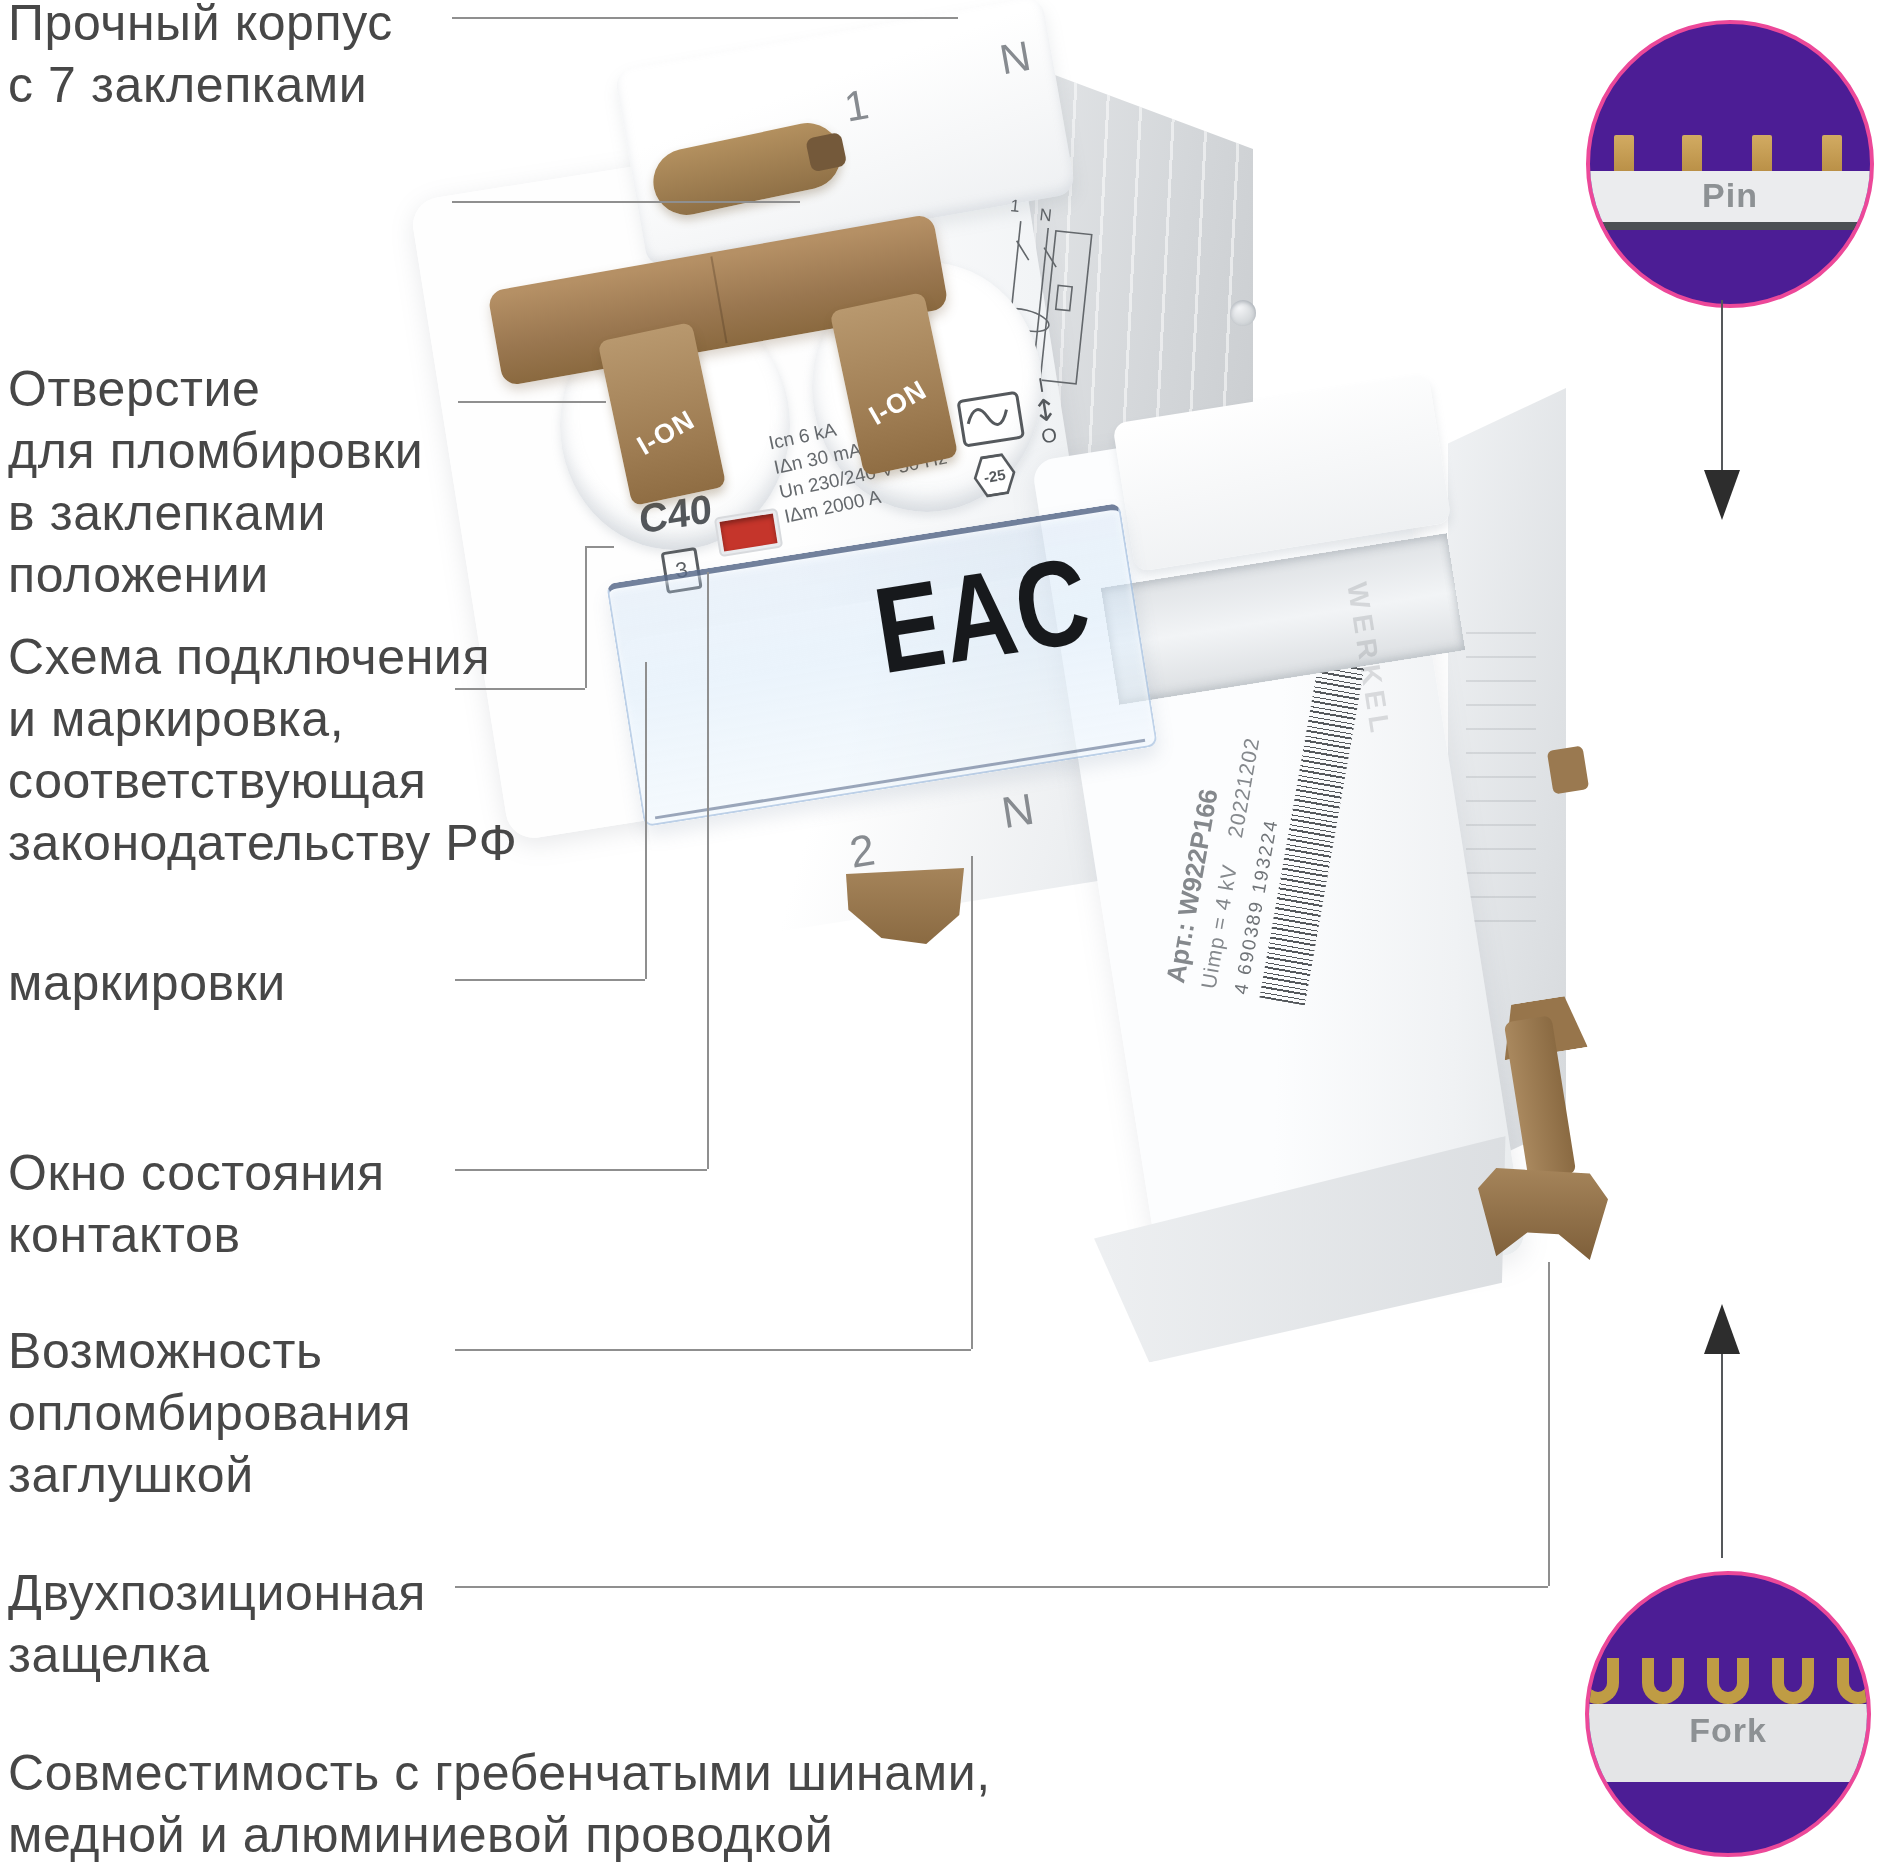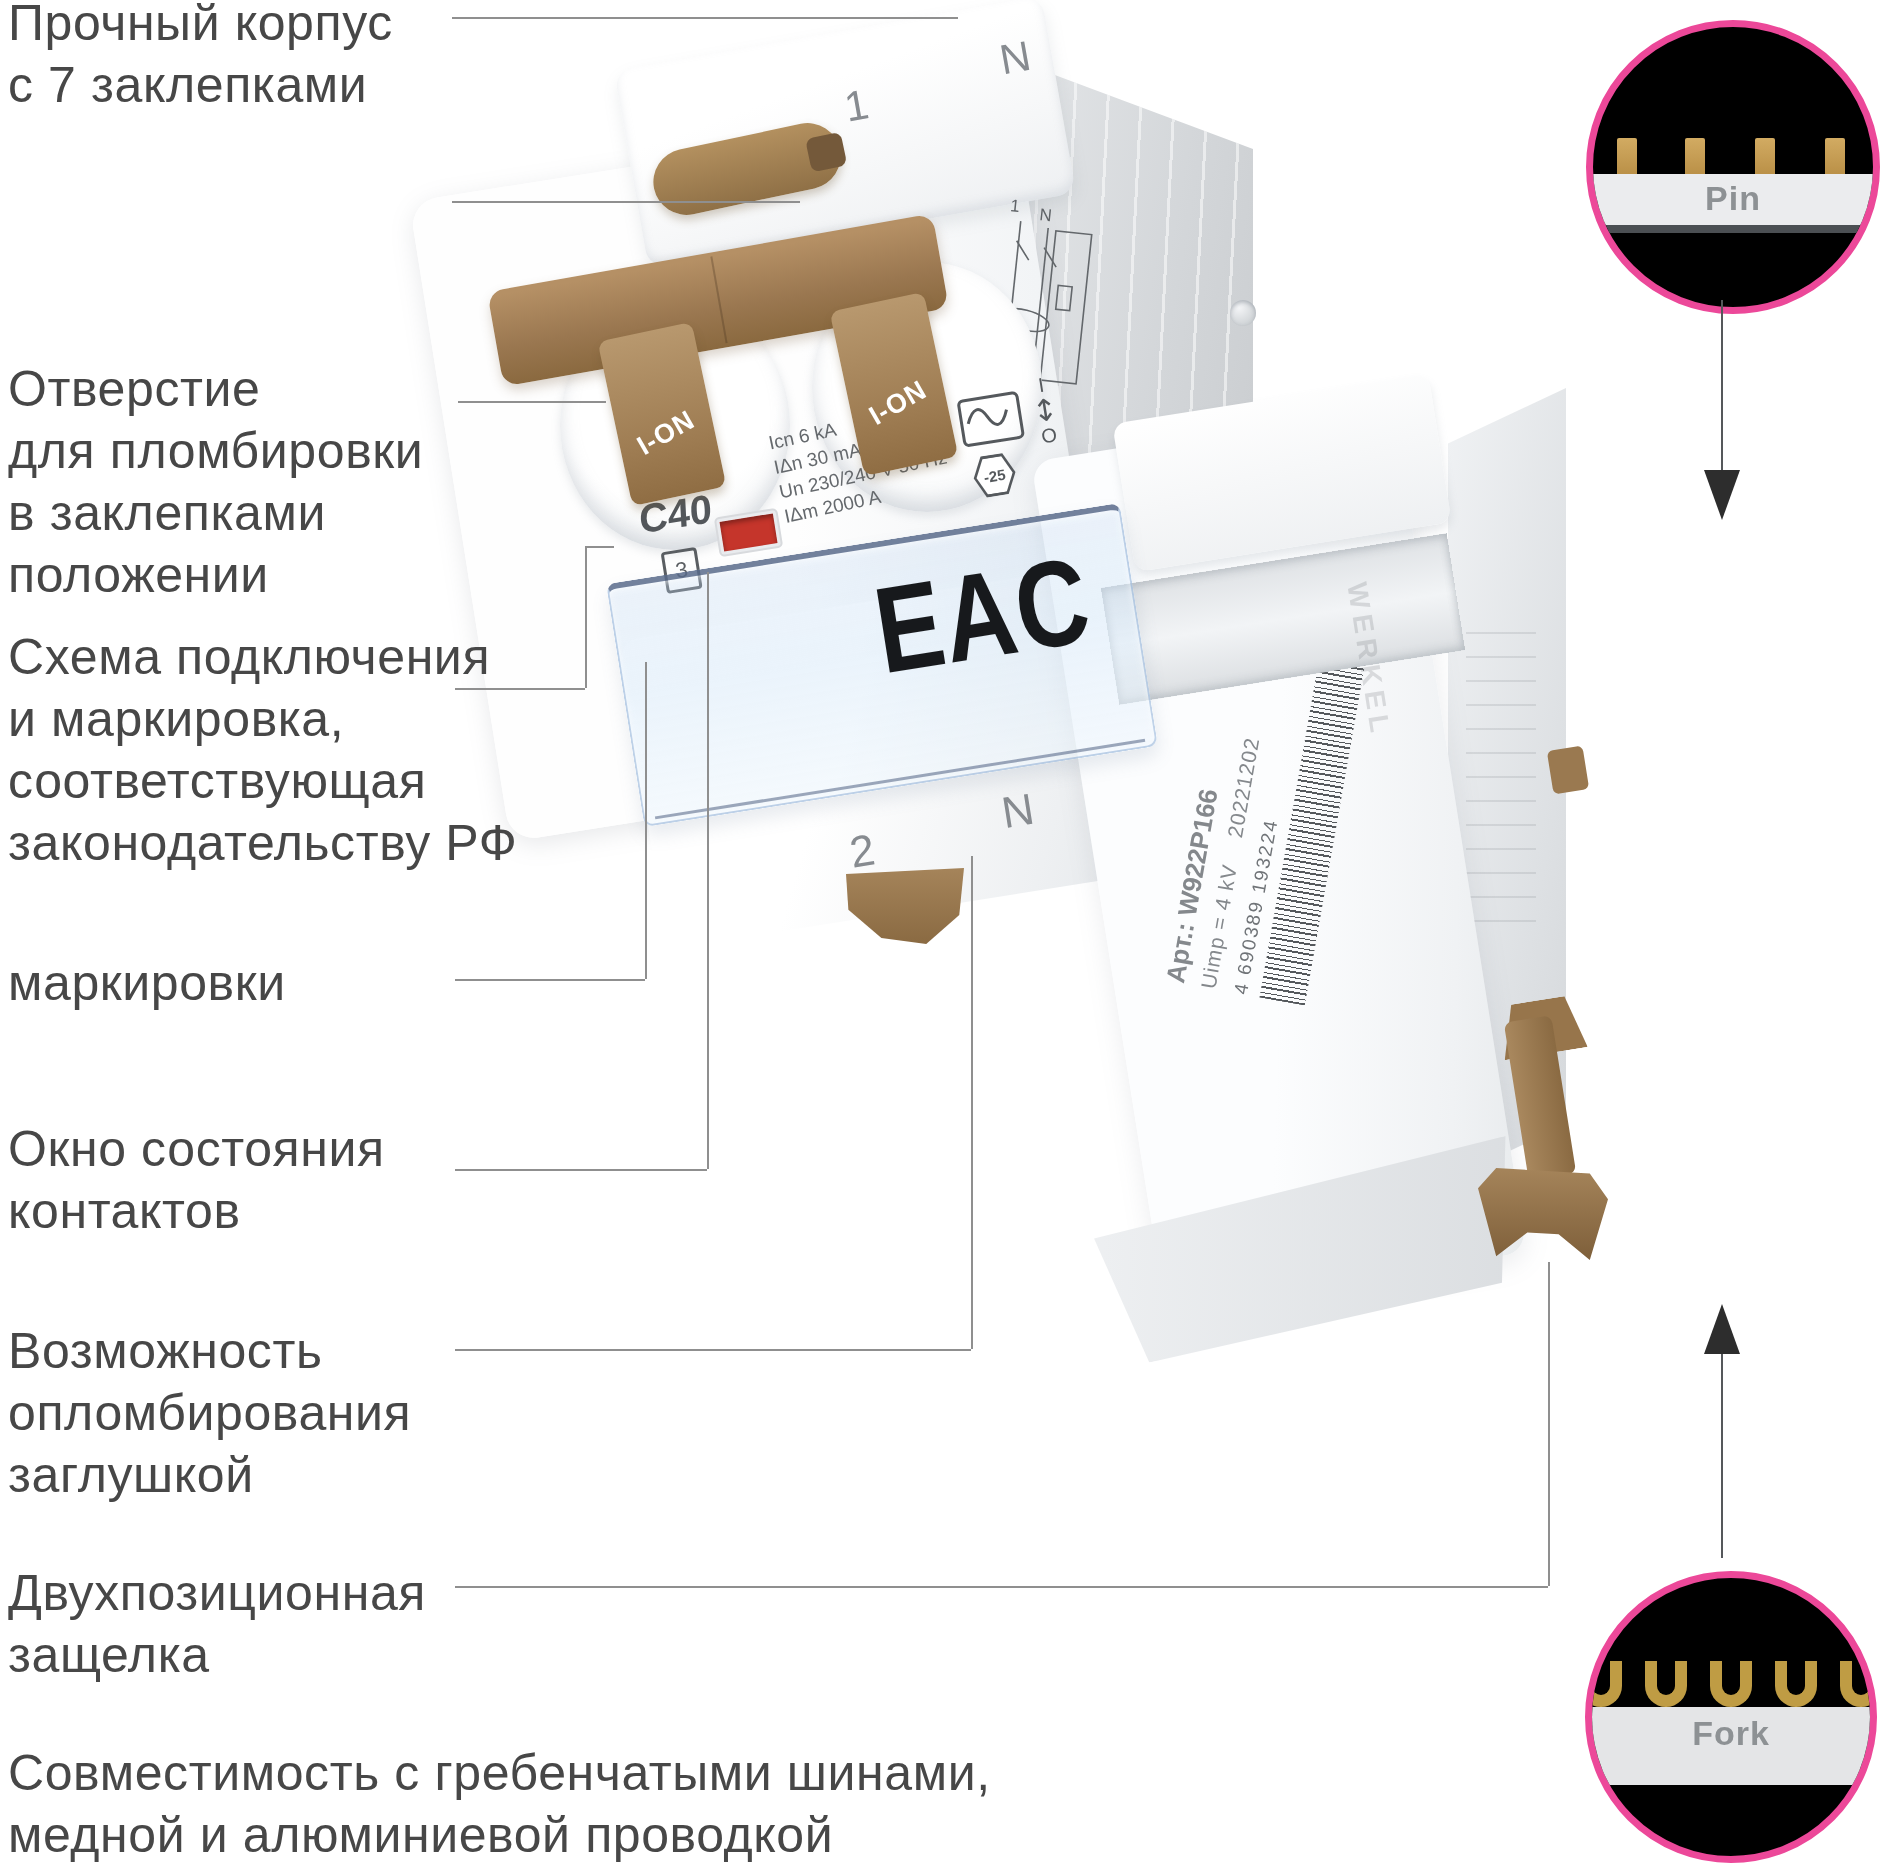--- a/index.html
+++ b/index.html
@@ -121,21 +121,21 @@
     background:#97754b;clip-path:polygon(0 100%,18% 0,82% 0,100% 100%);z-index:6;}
   .bb-hook{position:absolute;left:1478px;top:1168px;width:130px;height:92px;z-index:6;
     background:linear-gradient(180deg,#a5845a,#7e5f3a);
     clip-path:polygon(0 22%,14% 0,86% 6%,100% 34%,86% 100%,62% 72%,38% 70%,14% 96%);}
   .bb-bottom{position:absolute;left:1090px;top:1168px;width:440px;height:168px;transform:rotate(-9deg);
     clip-path:polygon(2% 22%,98% 0,92% 86%,10% 100%);
     background:linear-gradient(100deg,#eef0f2,#dadde0);z-index:3;}
   .bb-nub{position:absolute;left:1550px;top:748px;width:36px;height:44px;background:#9a7950;
     border-radius:6px;transform:rotate(-9deg);z-index:4;}
   
-  .busbar-circle{position:absolute;border-radius:50%;border:7px solid #ec4899;background:#000000;
+  .busbar-circle{position:absolute;border-radius:50%;border:4px solid #ec4899;background:#4c1d95;
     overflow:hidden;z-index:5;}
   .bb-bar{position:absolute;left:0;width:100%;}
   .pin-rect{position:absolute;width:20px;height:38px;border-radius:2px 2px 0 0;
     background:linear-gradient(180deg,#d2ab62,#b98f46);}
   .fork-u{position:absolute;width:42px;height:46px;border:12px solid #bf9c44;border-top:none;
     border-radius:0 0 21px 21px;box-sizing:border-box;}
   .busbar-label{position:absolute;left:0;width:100%;text-align:center;font-size:34px;font-weight:bold;
     color:#8d9194;letter-spacing:1px;}
   .arrow-line{position:absolute;width:2px;background:#55585b;z-index:6;}
   .tri{position:absolute;width:0;height:0;z-index:6;}
@@ -159,21 +159,21 @@
   </div>
   <div class="ann" style="top:626px">
     <span class="ann-line">Схема подключения</span>
     <span class="ann-line">и маркировка,</span>
     <span class="ann-line">соответствующая</span>
     <span class="ann-line">законодательству РФ</span>
   </div>
   <div class="ann" style="top:952px">
     <span class="ann-line">маркировки</span>
   </div>
-  <div class="ann" style="top:1118px">
+  <div class="ann" style="top:1142px">
     <span class="ann-line">Окно состояния</span>
     <span class="ann-line">контактов</span>
   </div>
   <div class="ann" style="top:1562px">
     <span class="ann-line">Двухпозиционная</span>
     <span class="ann-line">защелка</span>
   </div>
   <div class="ann" style="top:1320px">
     <span class="ann-line">Возможность</span>
     <span class="ann-line">опломбирования</span>

